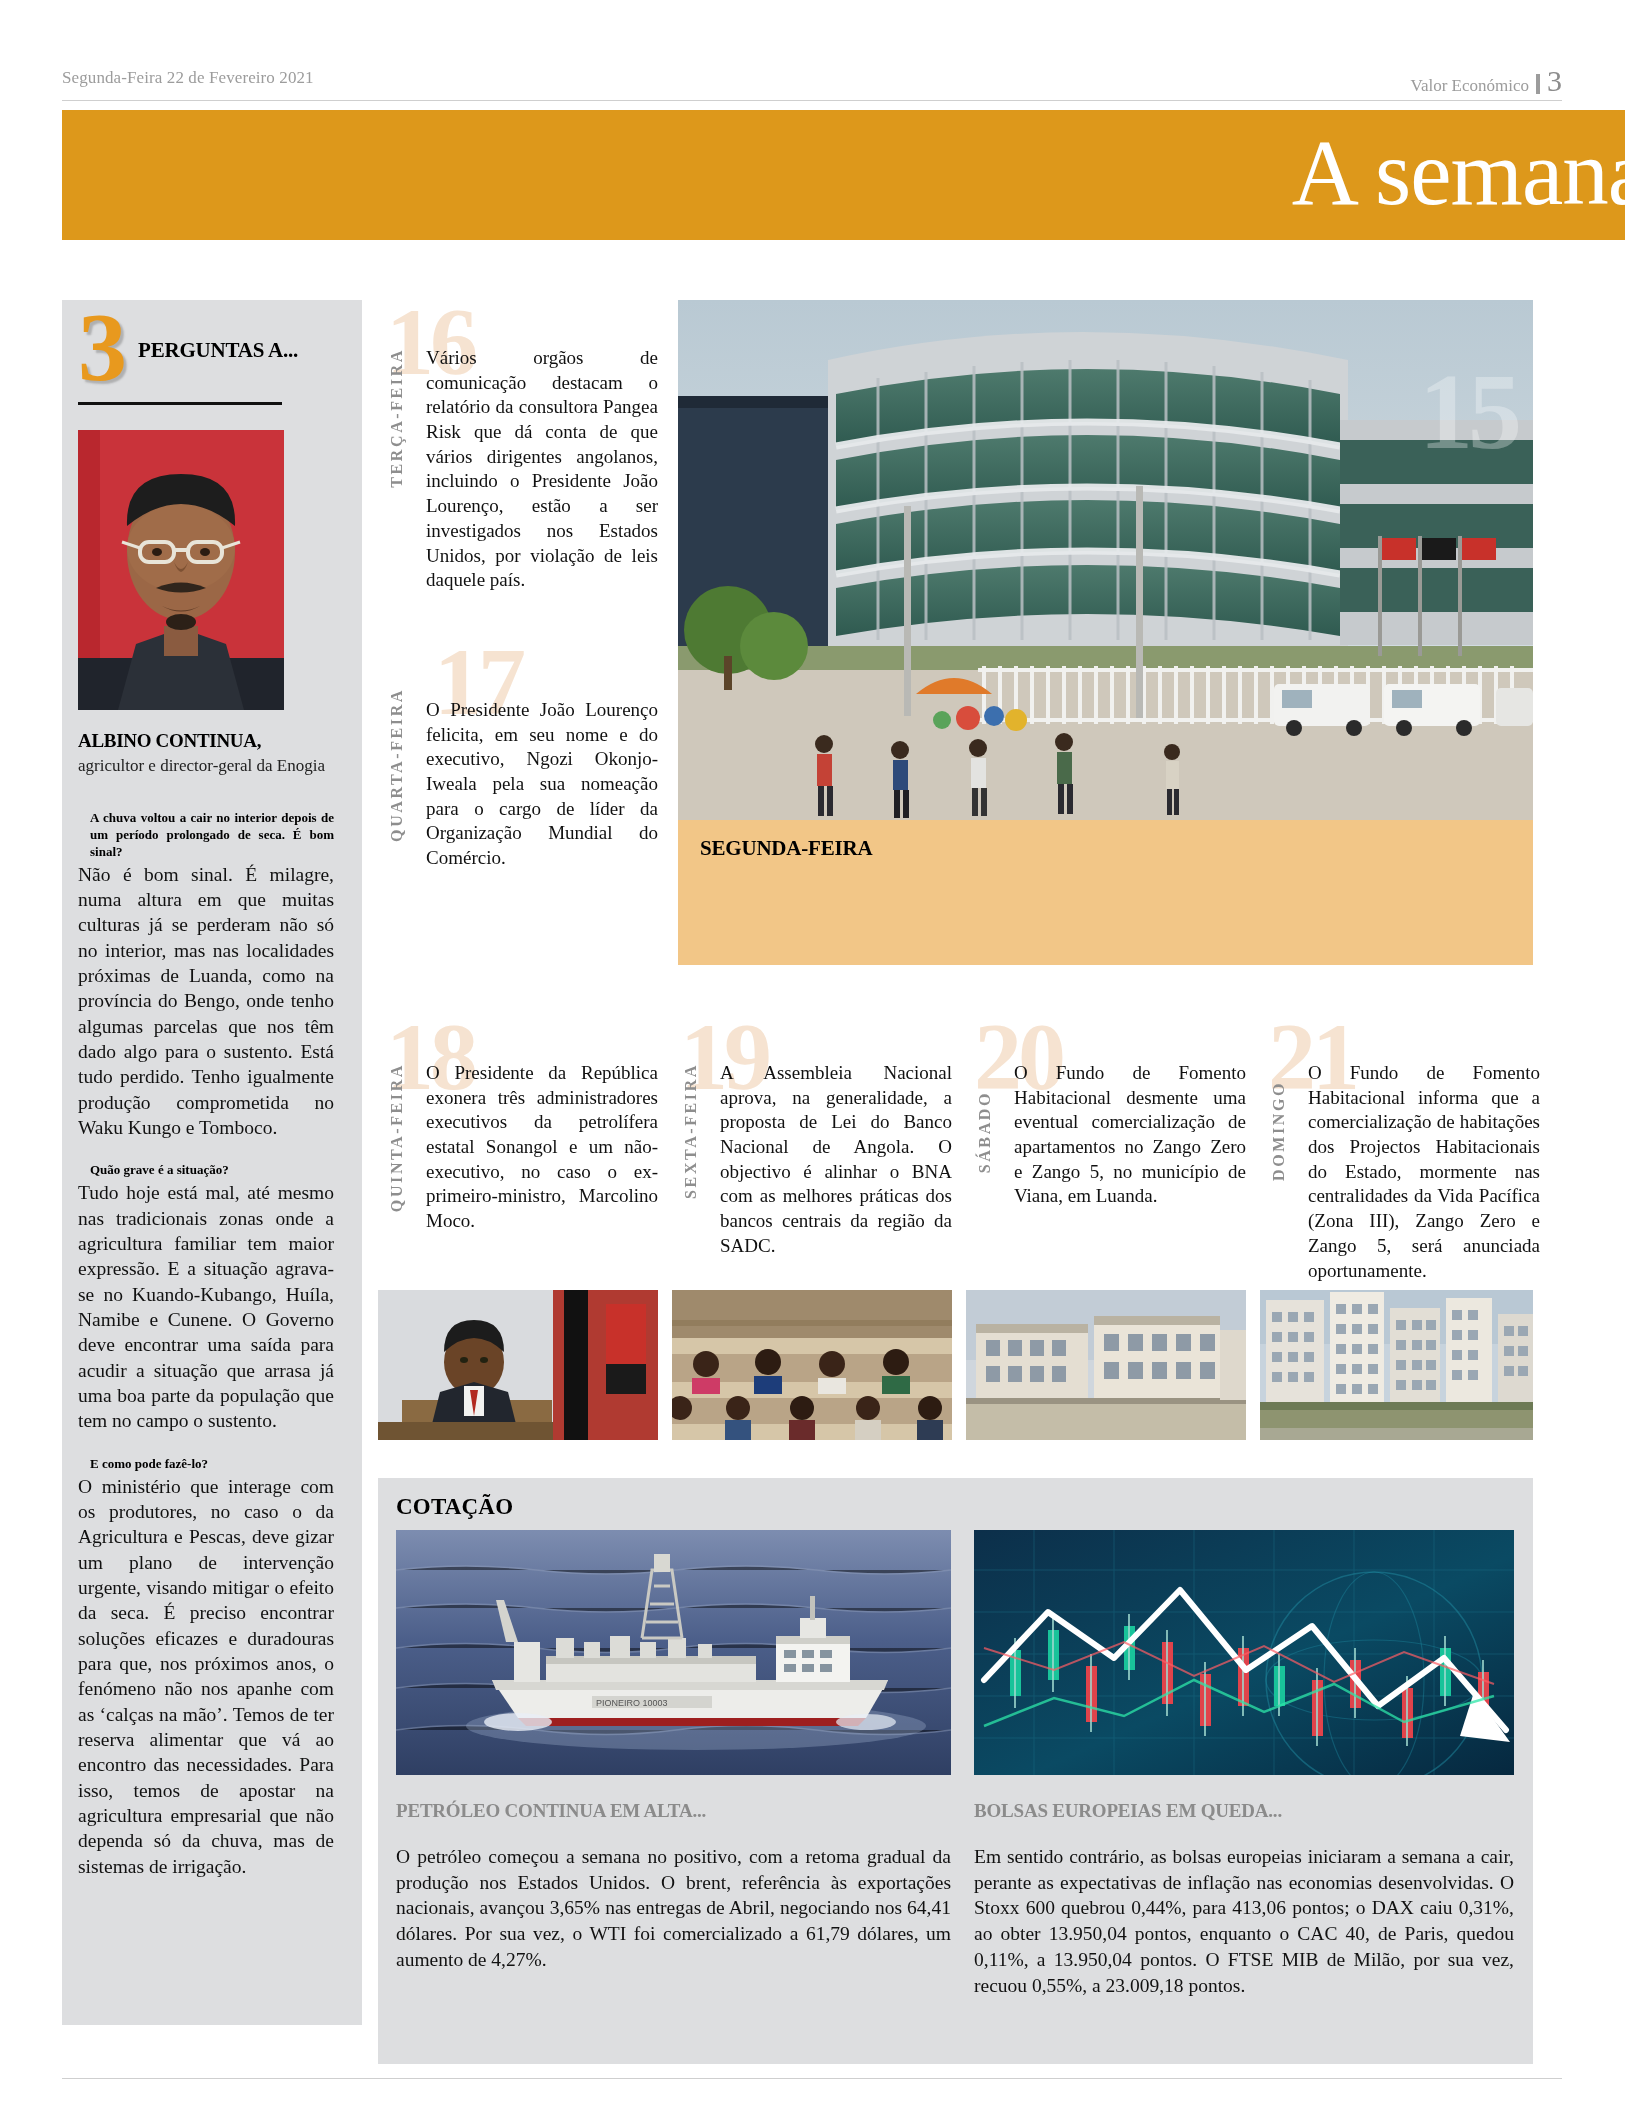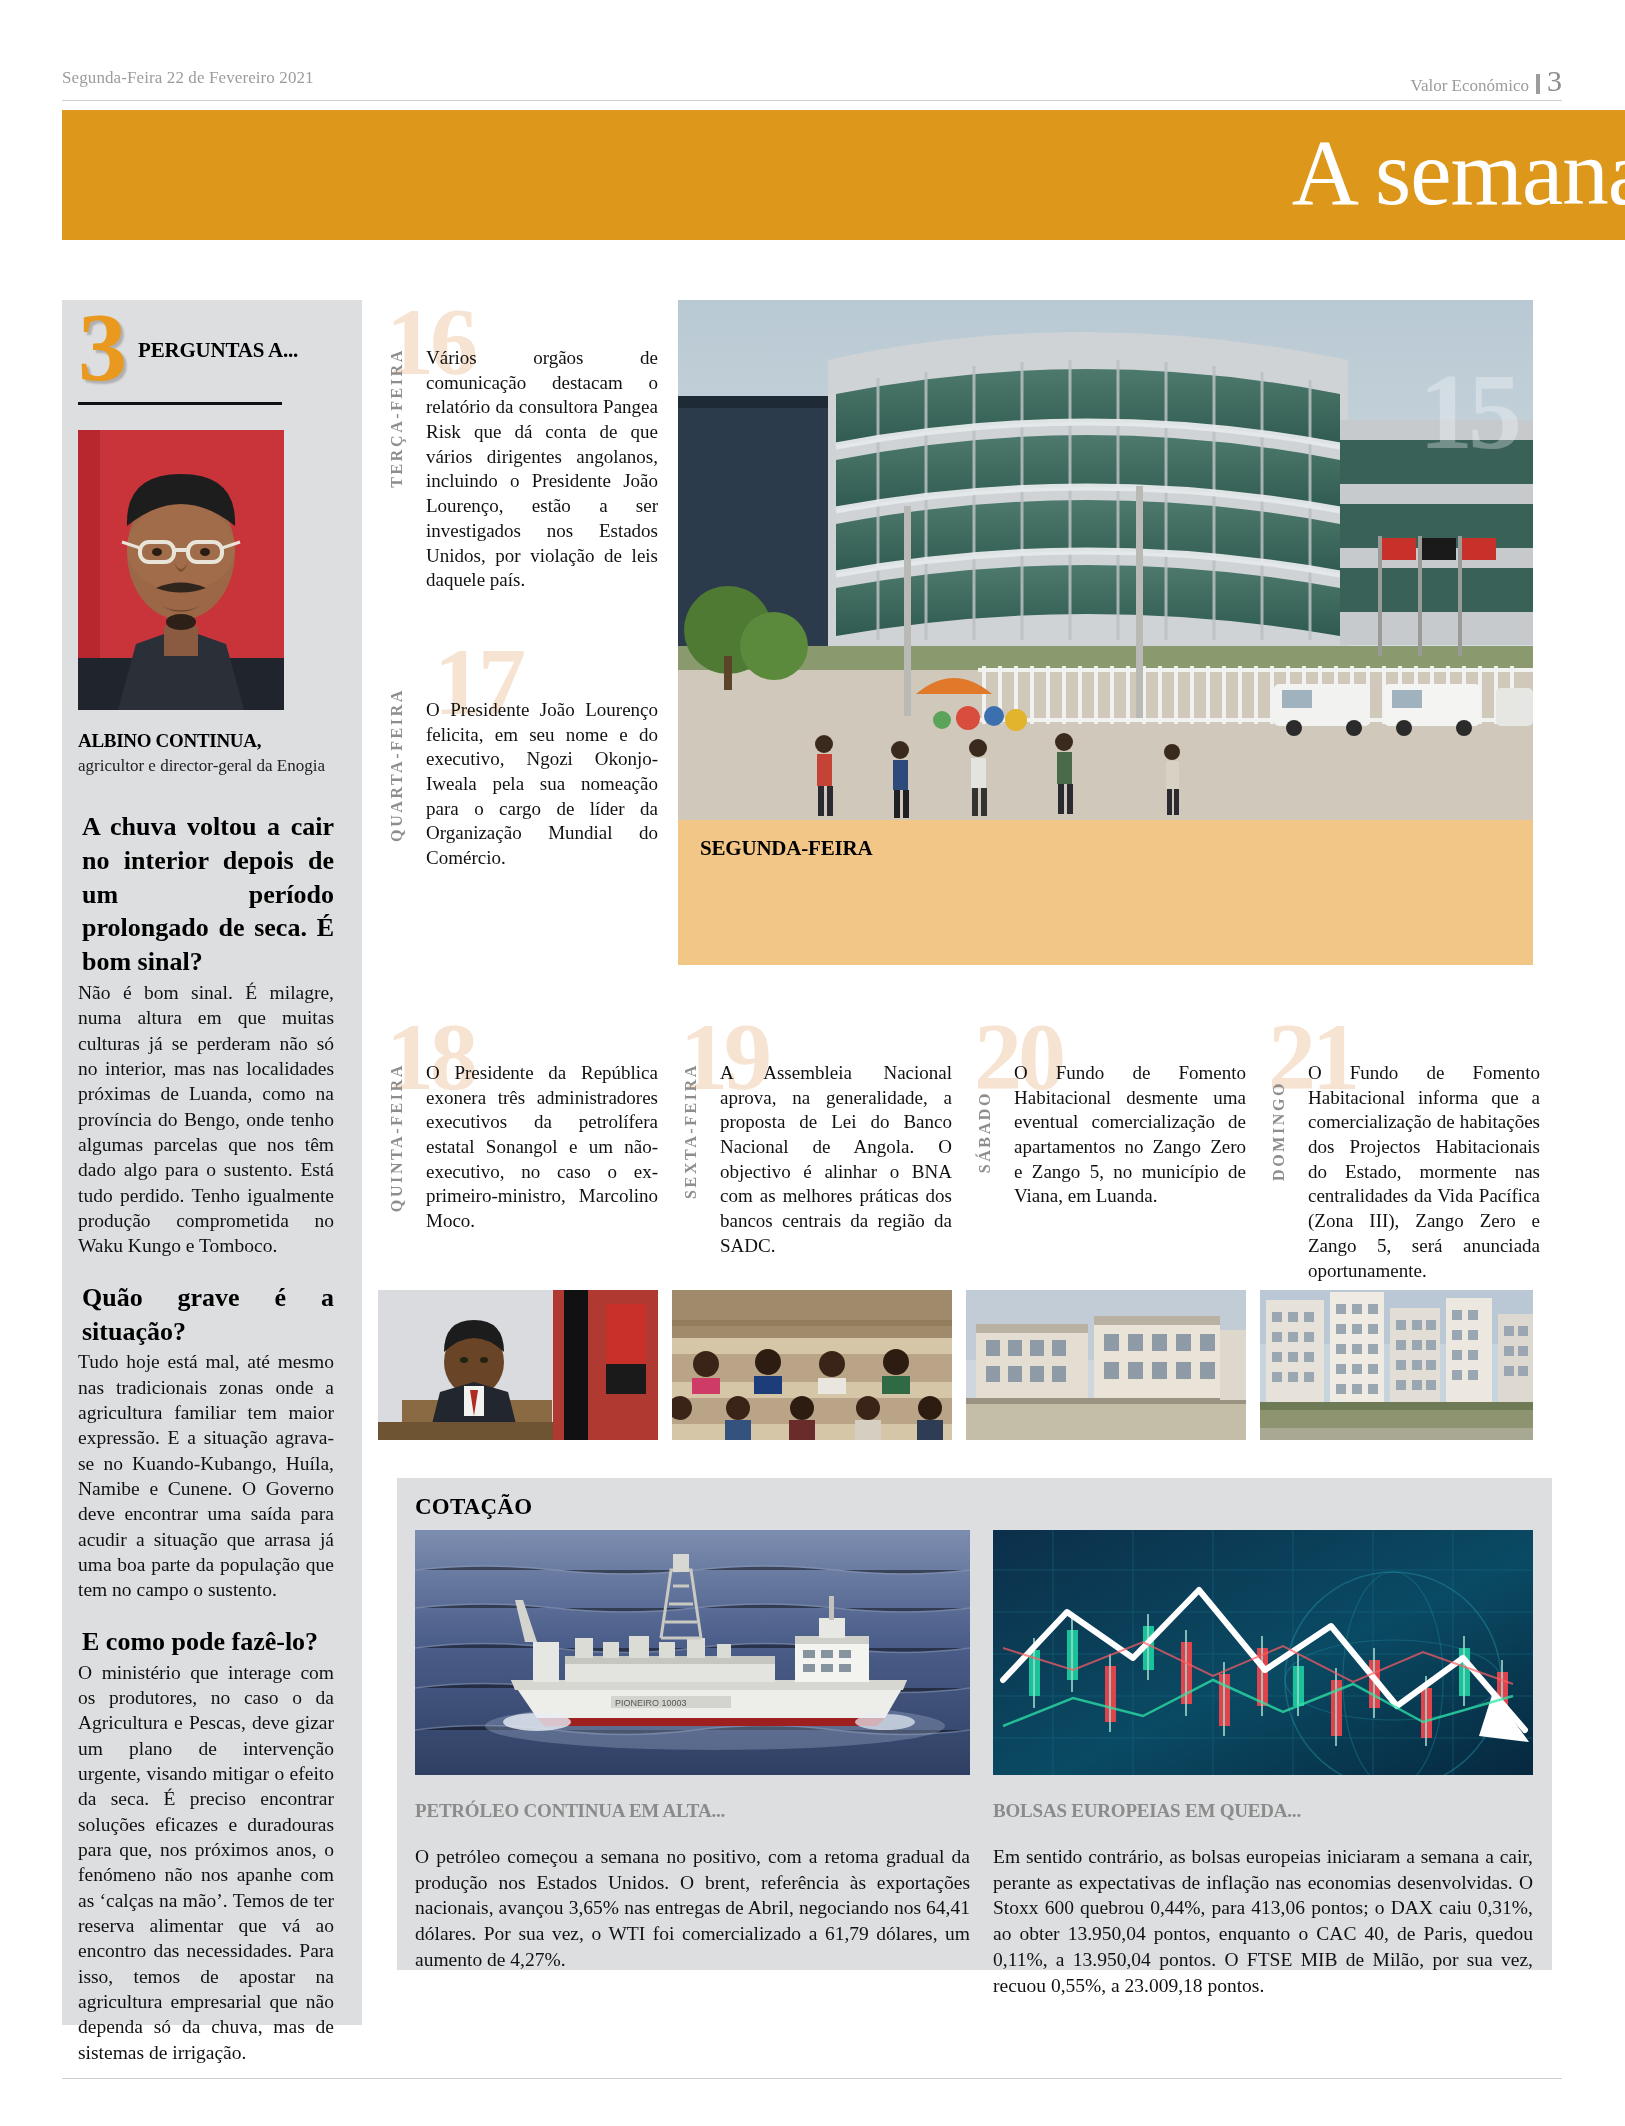--- a/index.html
+++ b/index.html
@@ -81,22 +81,22 @@
     position:absolute;left:16px;top:430px;width:268px;
     font-size:19px;font-weight:700;color:#000;letter-spacing:-.3px;
   }
   .byline-role{
     position:absolute;left:16px;top:456px;width:268px;
     font-size:17px;color:#222;
   }
 
   .qa{position:absolute;left:16px;top:510px;width:256px;}
   .qa .q{
-    font-size:26px;font-weight:700;color:#000;line-height:1.30;
-    margin:0 0 1px 4px;text-align:justify;
+    font-size:13px;font-weight:700;color:#000;line-height:1.30;
+    margin:0 0 1px 12px;text-align:justify;
   }
   .qa .a{
     font-size:19.5px;color:#111;line-height:1.30;
     margin:0 0 22px 0;text-align:justify;
     hyphens:auto;
   }
 
   
   .daycol{position:absolute;}
   .daynum{
@@ -142,21 +142,21 @@
   .herocap p{
     margin:0;padding:0 22px 0 22px;
     font-size:19.5px;line-height:1.32;color:#111;
   }
 
   
   .dayphoto{position:absolute;overflow:hidden;}
 
   
   .cotacao{
-    position:absolute;left:397px;top:1478px;width:1155px;height:492px;
+    position:absolute;left:378px;top:1478px;width:1155px;height:586px;
     background:#dddee0;
   }
   .cot-title{
     position:absolute;left:18px;top:16px;
     font-size:23px;font-weight:700;color:#000;letter-spacing:.2px;
   }
   .cot-photo{position:absolute;overflow:hidden;}
   .cot-head{
     position:absolute;font-size:19px;font-weight:700;color:#8b8b8b;
     letter-spacing:-.2px;

